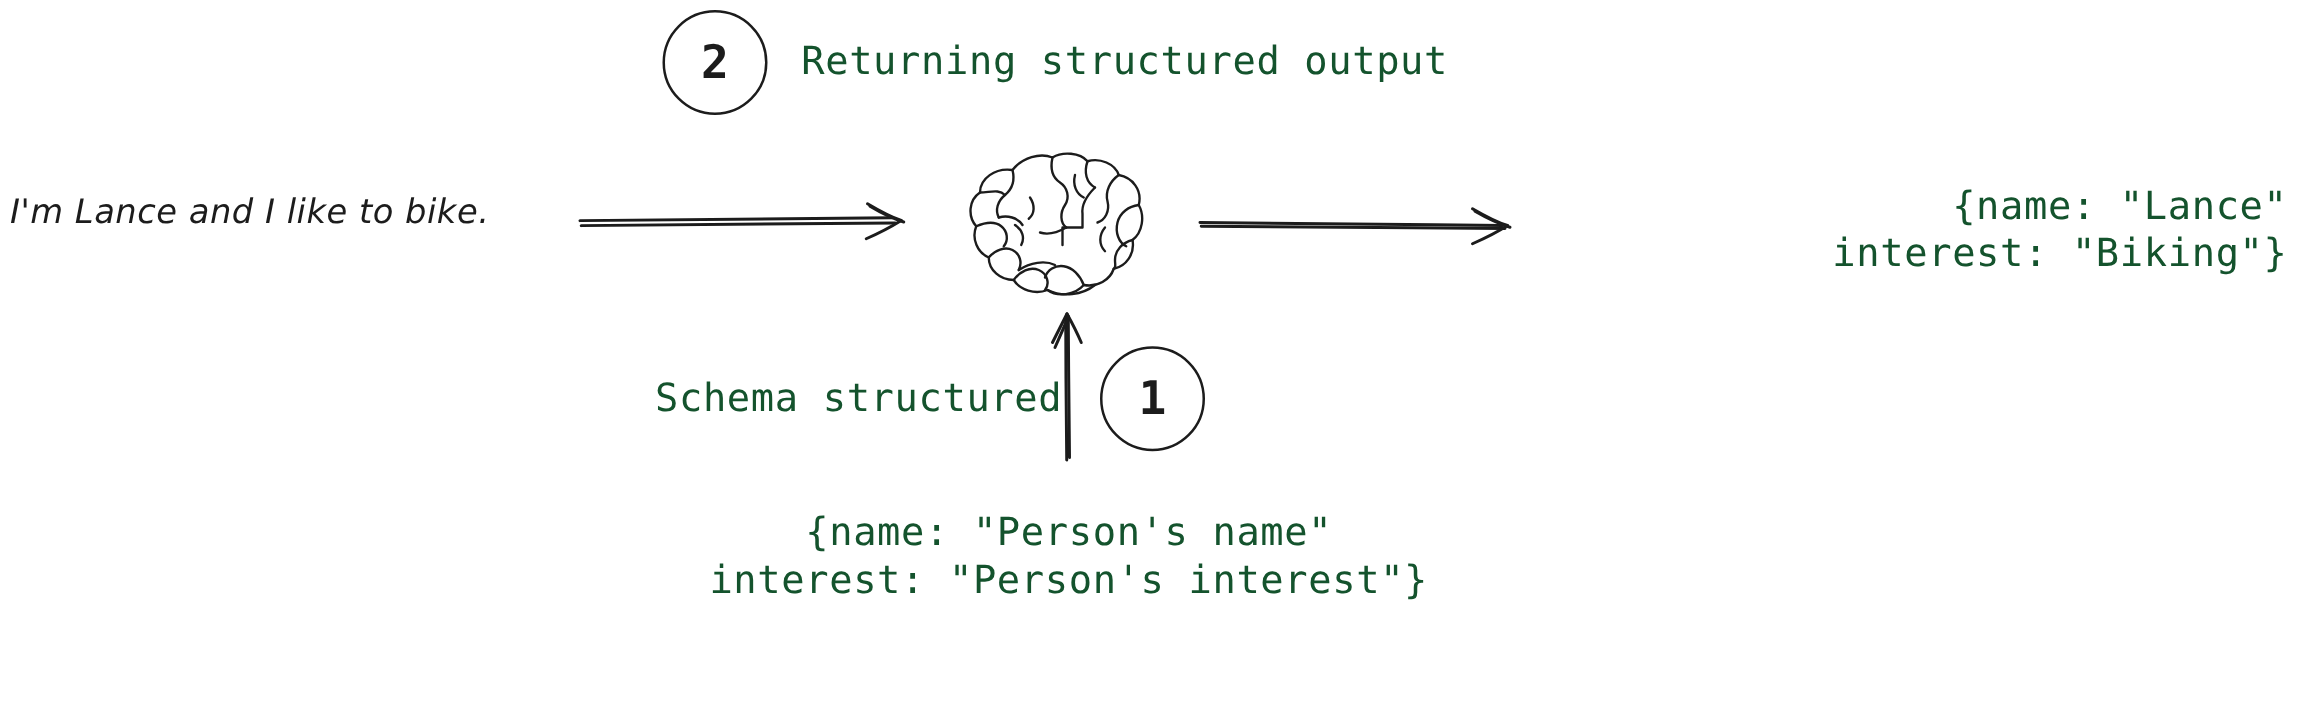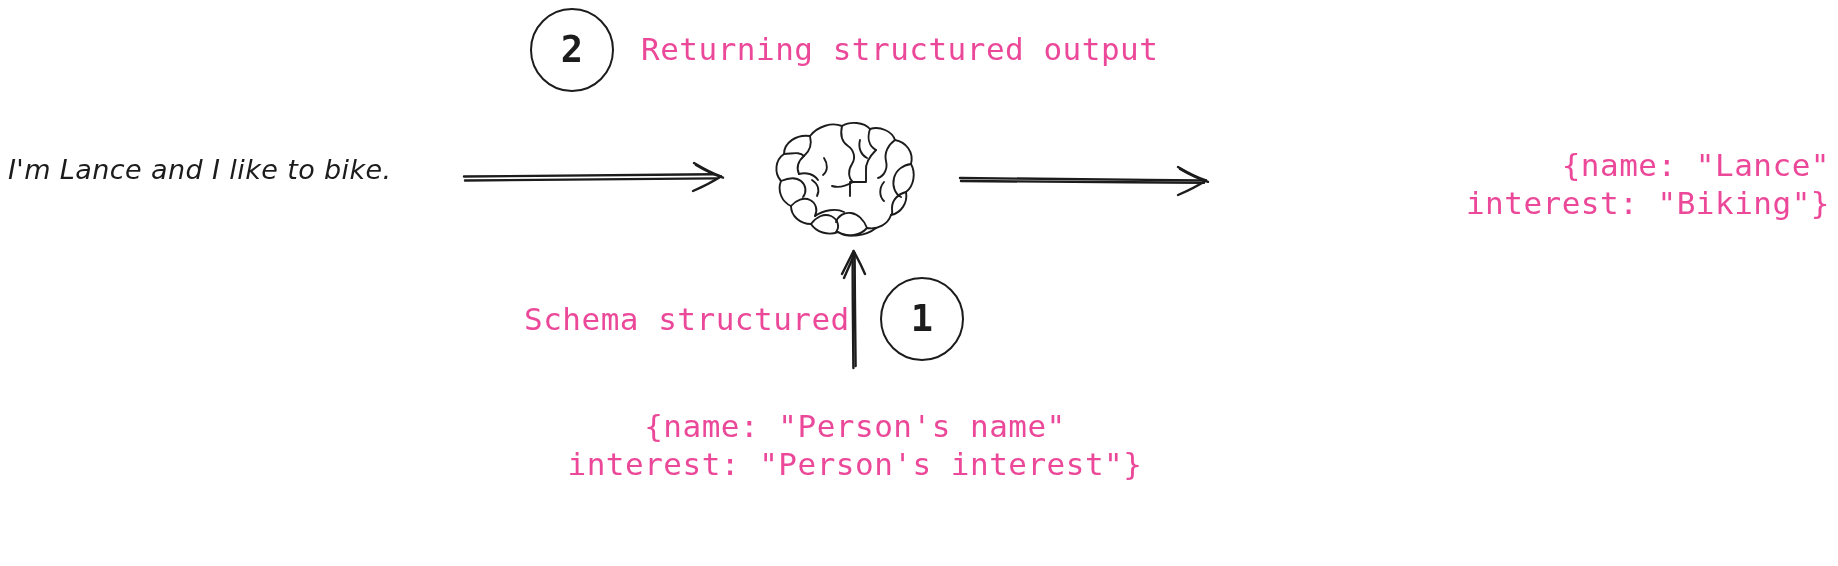--- a/index.html
+++ b/index.html
@@ -18,21 +18,21 @@
     background: #ffffff;
     overflow: hidden;
   }
   .abs { position: absolute; }
 
   
   .mono {
     font-family: "DejaVu Sans Mono", monospace;
     font-size: 31px;
     line-height: 38px;
-    color: #ec4899;
+    color: #14532d;
     letter-spacing: 0.5px;
     white-space: pre;
   }
   .hand {
     font-family: "DejaVu Sans", sans-serif;
     font-style: italic;
     font-size: 27px;
     line-height: 36px;
     color: #1c1c1c;
     white-space: pre;

